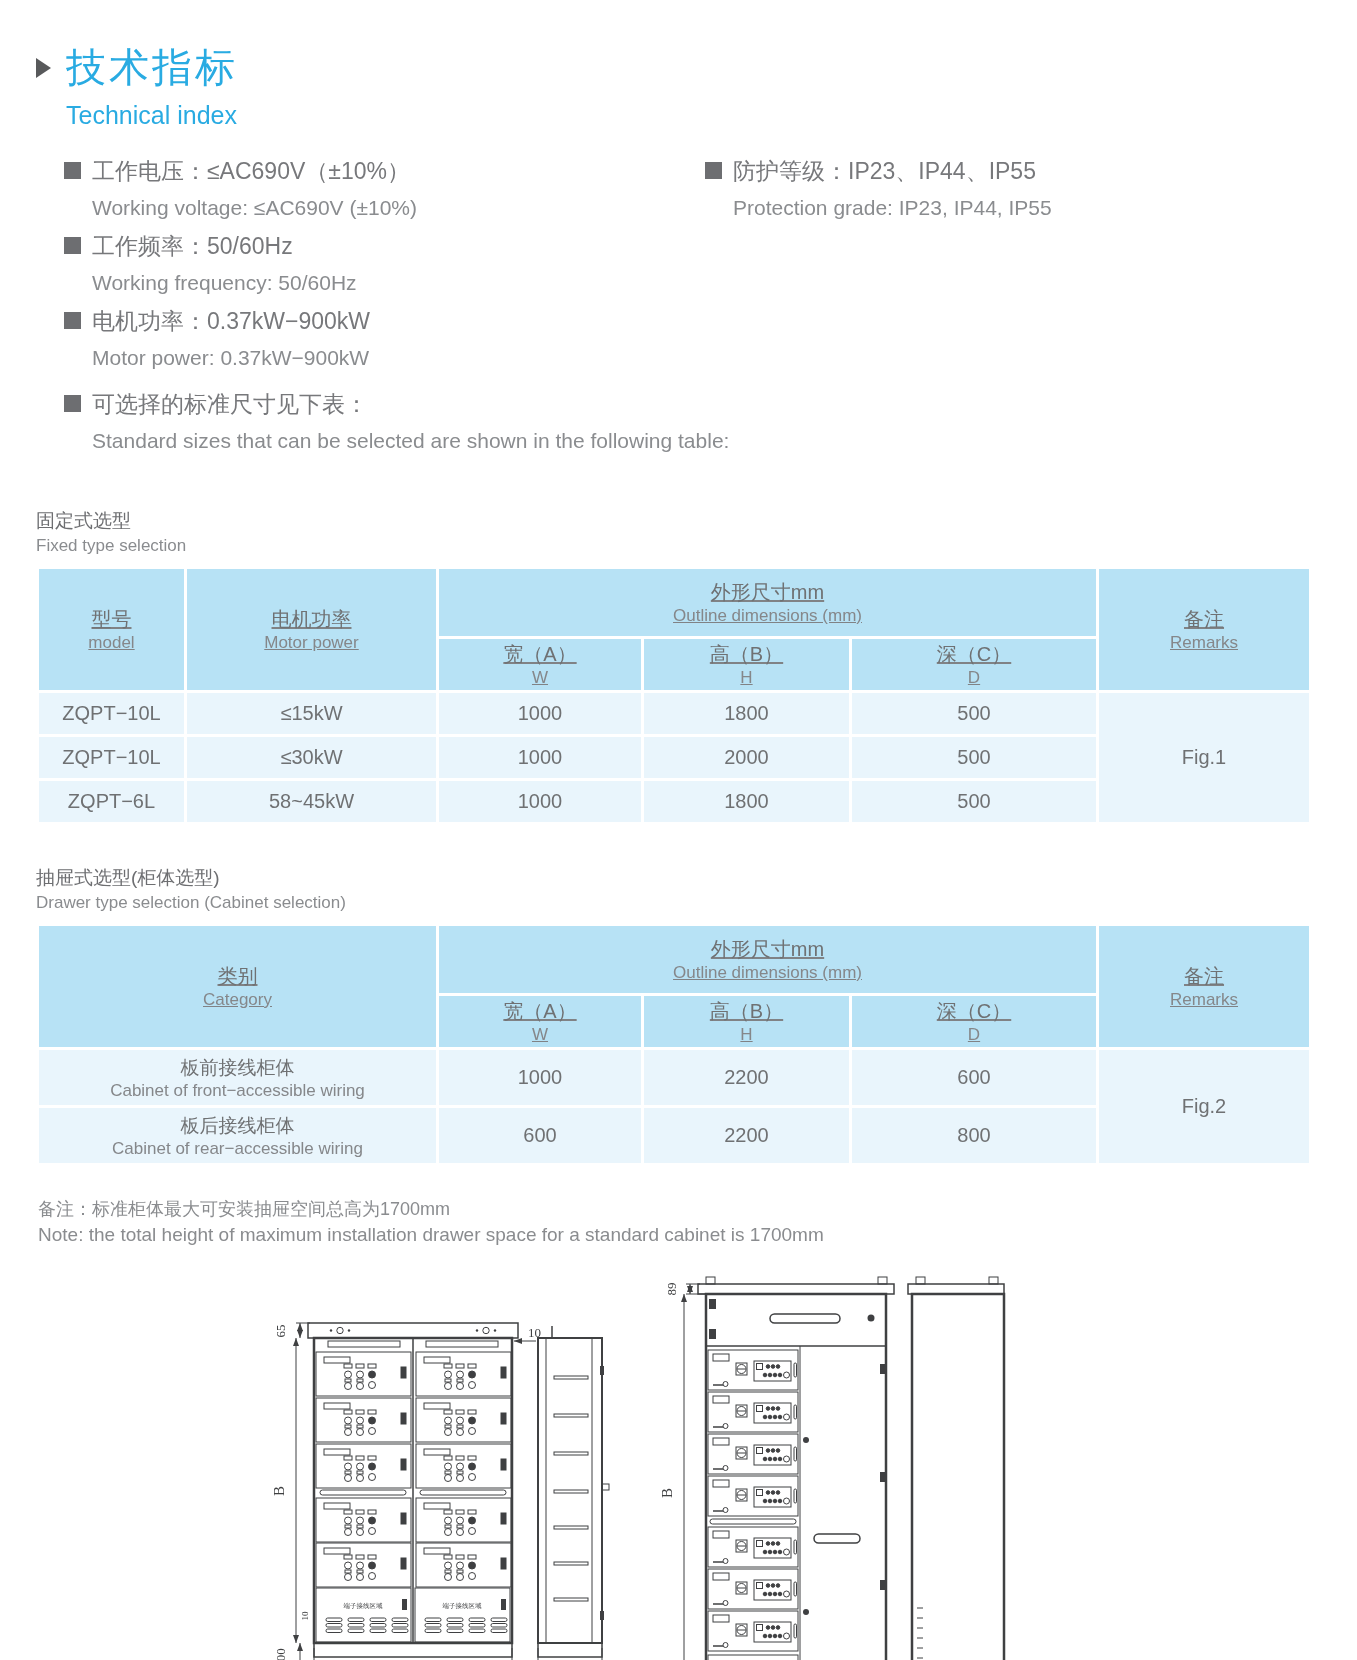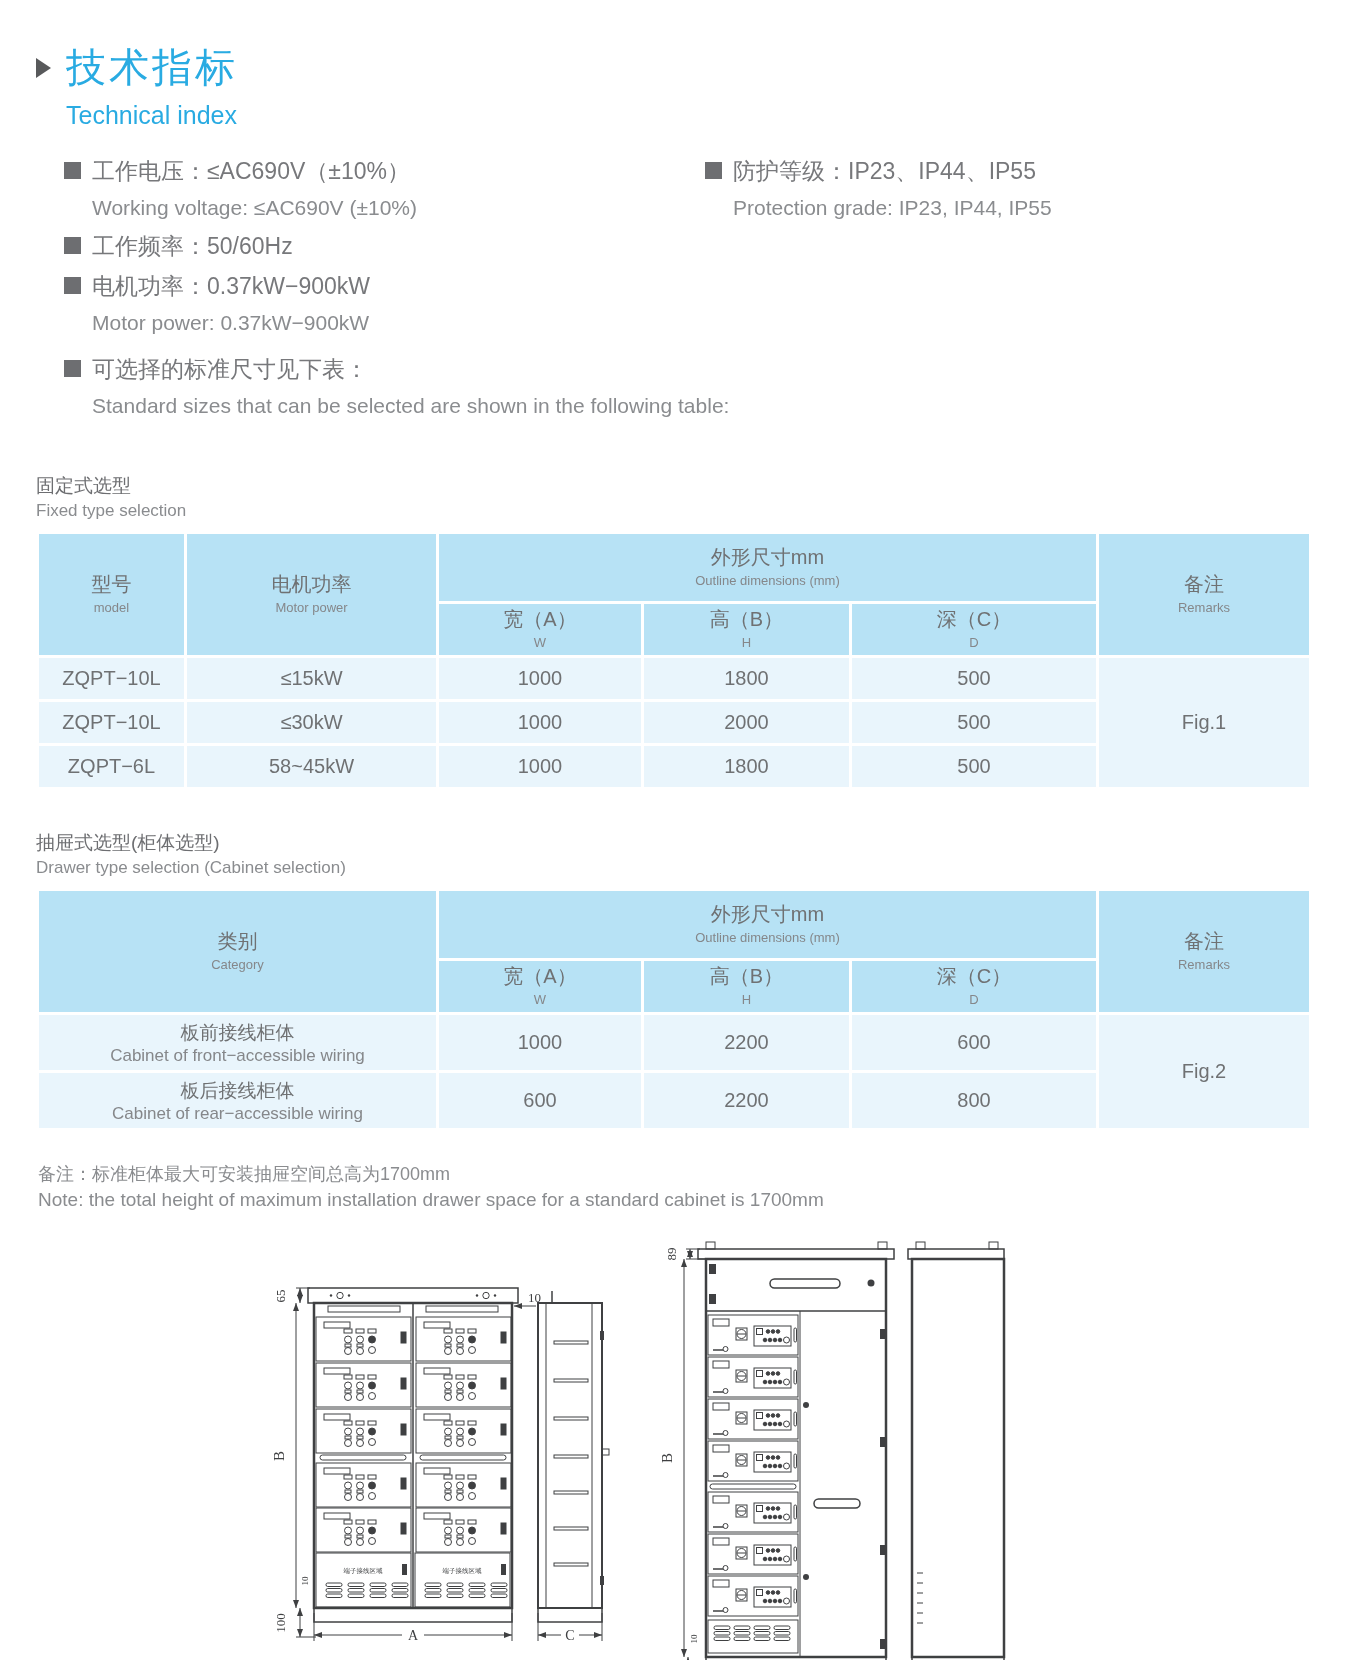--- a/index.html
+++ b/index.html
@@ -23,24 +23,24 @@
   .bullet { flex:0 0 auto; width:17px; height:17px; background:#6d6e71; margin-top:6px; }
   .spec-en { font-size:21px; color:#8a8c8f; line-height:26px; margin:9px 0 0 28px; }
   
   .tables-wrap { padding:24px 48px 0 36px; }
   .section-label { margin-top:20px; }
   .section-label.second { margin-top:40px; }
   .sec-cn { font-size:19px; color:#6d6e71; line-height:26px; }
   .sec-en { font-size:17px; color:#8a8c8f; line-height:24px; margin-bottom:8px; }
   table.spec-table { width:1273px; border-collapse:collapse; table-layout:fixed; text-align:center; }
   table.spec-table td { border:3px solid #fff; vertical-align:middle; padding:2px; }
-  td.hd { background:#b7e2f5; }
+  td.hd { background:#b7e2f5;text-decoration:underline; }
   td.bd { background:#e9f5fc; }
   .c1 { font-size:20px; color:#6f7173; line-height:26px; }
-  .c2 { font-size:13px; color:#85878a; line-height:21px; }
+  .c2 { font-size:17px; color:#85878a; line-height:21px; }
   .val { font-size:20px; color:#6f7173; }
   .cat1 { font-size:19px; color:#6f7173; line-height:25px; }
   .cat2 { font-size:17px; color:#85878a; line-height:21px; }
   tr.hrow1 td { height:70px; }
   tr.hrow2 td { height:48px; }
   tr.drow td { height:44px; }
   tr.drow2 td { height:58px; }
   
   .note { padding:30px 0 0 38px; }
   .note-cn { font-size:18px; color:#8a8c8f; line-height:26px; }
@@ -73,20 +73,21 @@
               <span class="bullet"></span>
               <span>工作电压：≤AC690V（±10%）</span>
             </div>
           <div class="spec-en">Working voltage: ≤AC690V (±10%)</div>
         </div>
         <div class="spec">
           <div class="spec-cn">
               <span class="bullet"></span>
               <span>工作频率：50/60Hz</span>
             </div>
+          <div class="spec-en">Working frequency: 50/60Hz</div>
         </div>
         <div class="spec">
           <div class="spec-cn">
               <span class="bullet"></span>
               <span>电机功率：0.37kW−900kW</span>
             </div>
           <div class="spec-en">Motor power: 0.37kW−900kW</div>
         </div>
       </div>
       <div class="specs-col-right">

